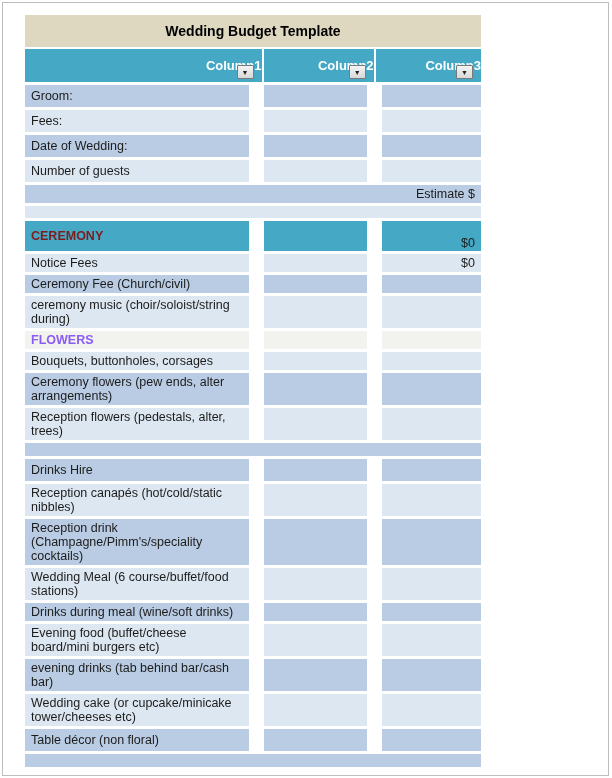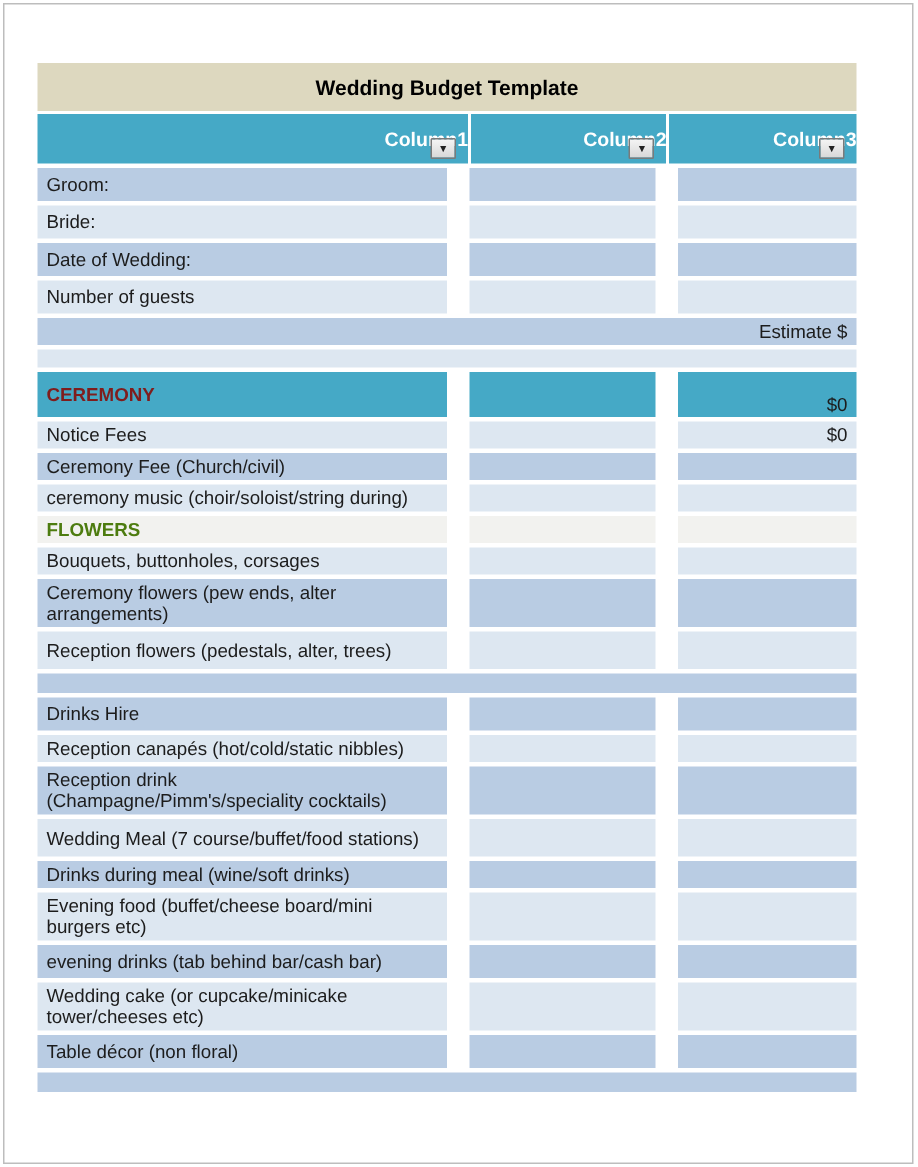--- a/index.html
+++ b/index.html
@@ -9,21 +9,21 @@
     font-family: "Liberation Sans", sans-serif;
     color: var(--body-text, #1c1c1c);
     position: relative;
     overflow: hidden;
   }
   .page-frame {
     position: absolute; left: 2px; top: 2px; right: 3px; bottom: 2px;
     border: 1px solid var(--border, #bdbdbd);
   }
   .sheet {
-    position: absolute; left: 25px; top: 15px; width: 546px; margin-top: 27px;
+    position: absolute; left: 25px; top: 15px; width: 456px;
   }
   .title-bar {
     background: var(--title-band, #ddd8bf);
     height: 32px;
     display: flex; align-items: center; justify-content: center;
     font-weight: bold; font-size: 14px; color: #000;
     margin-bottom: 2px;
   }
   .header-row {
     display: flex; column-gap: 2px; margin-bottom: 3px;
@@ -66,21 +66,21 @@
   .bg-dark  .cell { background: var(--row-dark, #b9cce3); }
   .bg-light .cell { background: var(--row-light, #dde7f1); }
   .bg-white .cell { background: var(--row-white, #f2f2ef); }
   .bg-teal  .cell { background: var(--teal, #45a9c6); }
   .sz-s .cell { min-height: 18px; }
   .sz-m .cell { min-height: 22px; }
   .sz-l .cell { min-height: 25px; }
   .type-section .cell { min-height: 30px; }
   .type-section .c1 { font-weight: bold; color: #7f1d1d; }
   .type-section .c3 { align-items: flex-end; padding-bottom: 1px; }
-  .type-subsection .c1 { font-weight: bold; color: #4d7c0f; }
+  .type-subsection .c1 { font-weight: bold; color: #8b5cf6; }
   .type-spacer .cell { min-height: 12px; }
   .type-spacer.bg-dark .cell { min-height: 13px; }
 </style>
 </head>
 <body>
 
 <div class="page-frame"></div>
 
 <div class="sheet">
 
@@ -112,21 +112,21 @@
   <div id="rows-container">
       <div class="t-row bg-dark type-item sz-m">
         <div class="cell c1">
           <span>Groom:</span>
         </div>
         <div class="cell c2"></div>
         <div class="cell c3"></div>
       </div>
       <div class="t-row bg-light type-item sz-m">
         <div class="cell c1">
-          <span>Bride:</span>
+          <span>Fees:</span>
         </div>
         <div class="cell c2"></div>
         <div class="cell c3"></div>
       </div>
       <div class="t-row bg-dark type-item sz-m">
         <div class="cell c1">
           <span>Date of Wedding:</span>
         </div>
         <div class="cell c2"></div>
         <div class="cell c3"></div>
@@ -225,21 +225,21 @@
       </div>
       <div class="t-row bg-dark type-item sz-m">
         <div class="cell c1">
           <span>Reception drink (Champagne/Pimm's/speciality cocktails)</span>
         </div>
         <div class="cell c2"></div>
         <div class="cell c3"></div>
       </div>
       <div class="t-row bg-light type-item sz-l">
         <div class="cell c1">
-          <span>Wedding Meal (7 course/buffet/food stations)</span>
+          <span>Wedding Meal (6 course/buffet/food stations)</span>
         </div>
         <div class="cell c2"></div>
         <div class="cell c3"></div>
       </div>
       <div class="t-row bg-dark type-item sz-s">
         <div class="cell c1">
           <span>Drinks during meal (wine/soft drinks)</span>
         </div>
         <div class="cell c2"></div>
         <div class="cell c3"></div>

